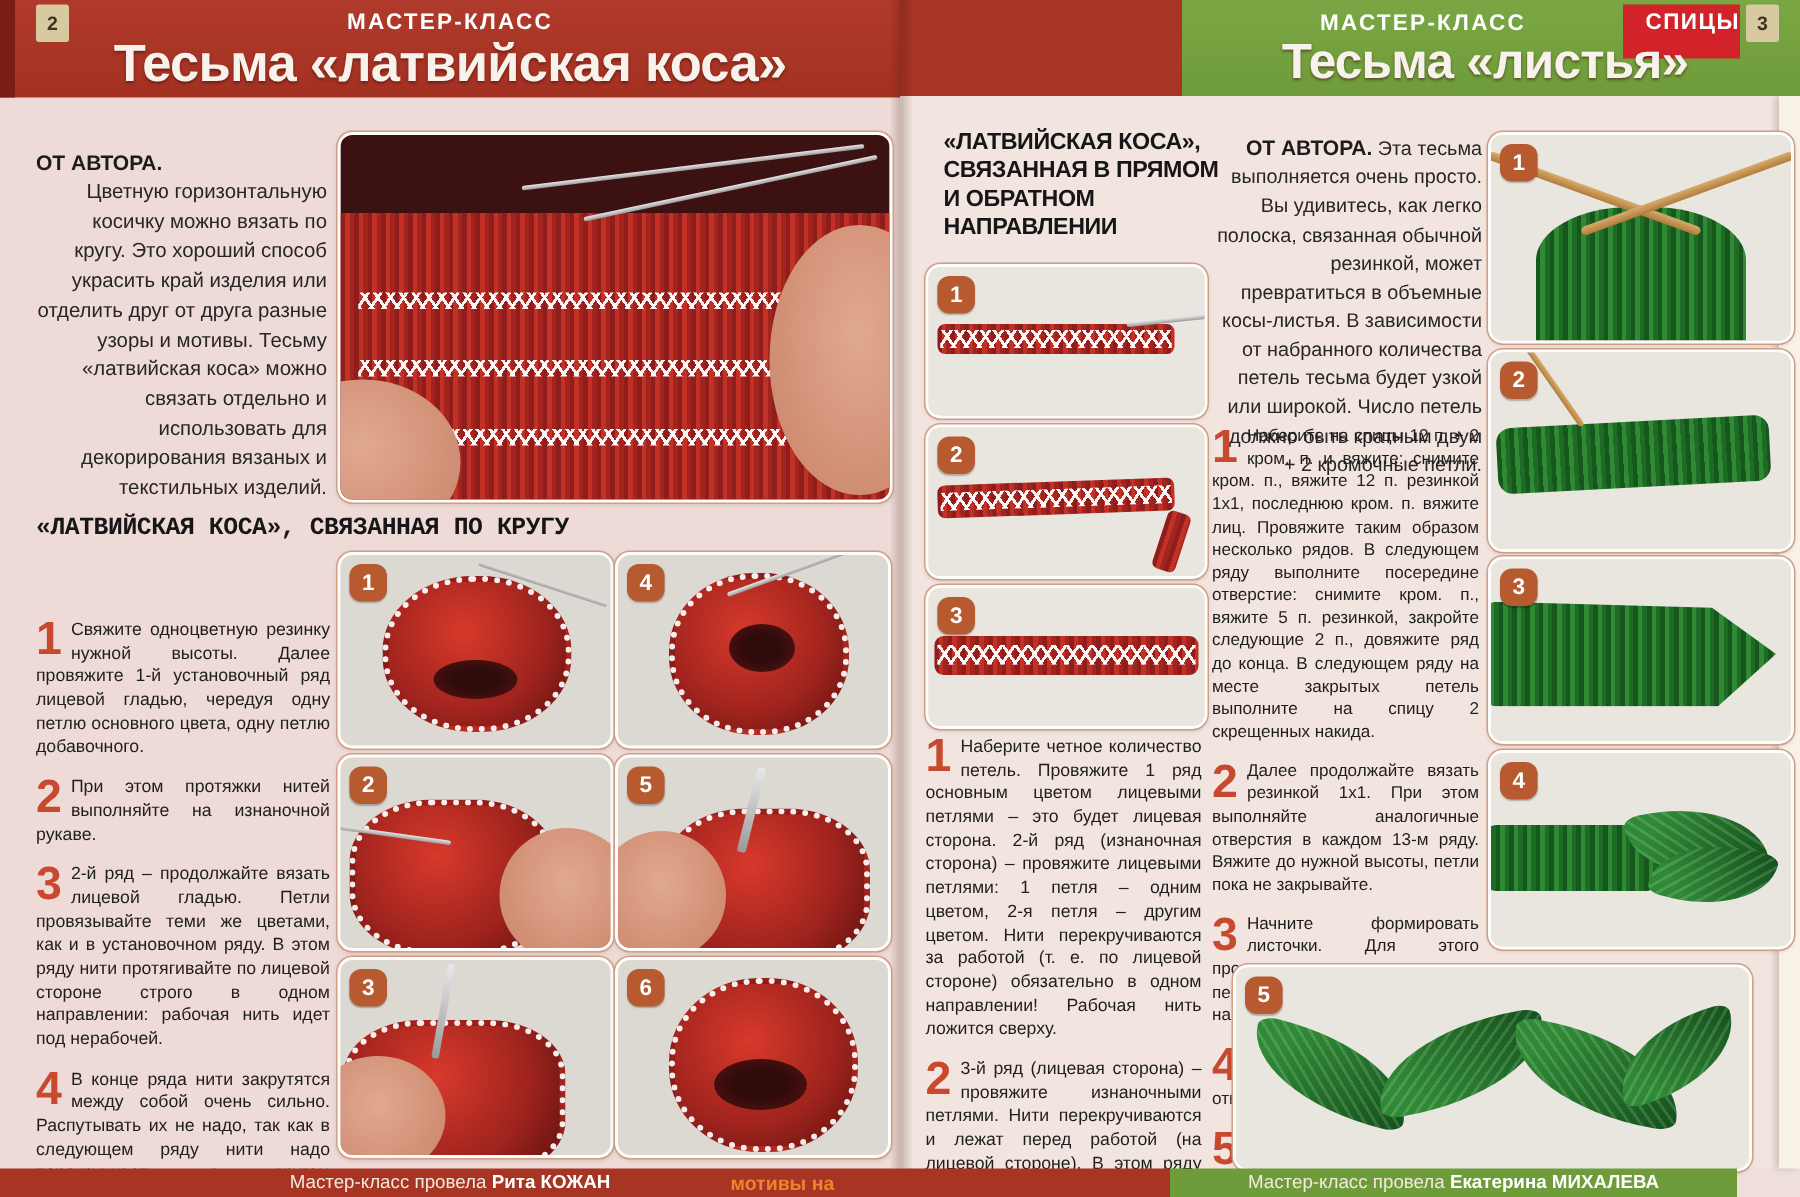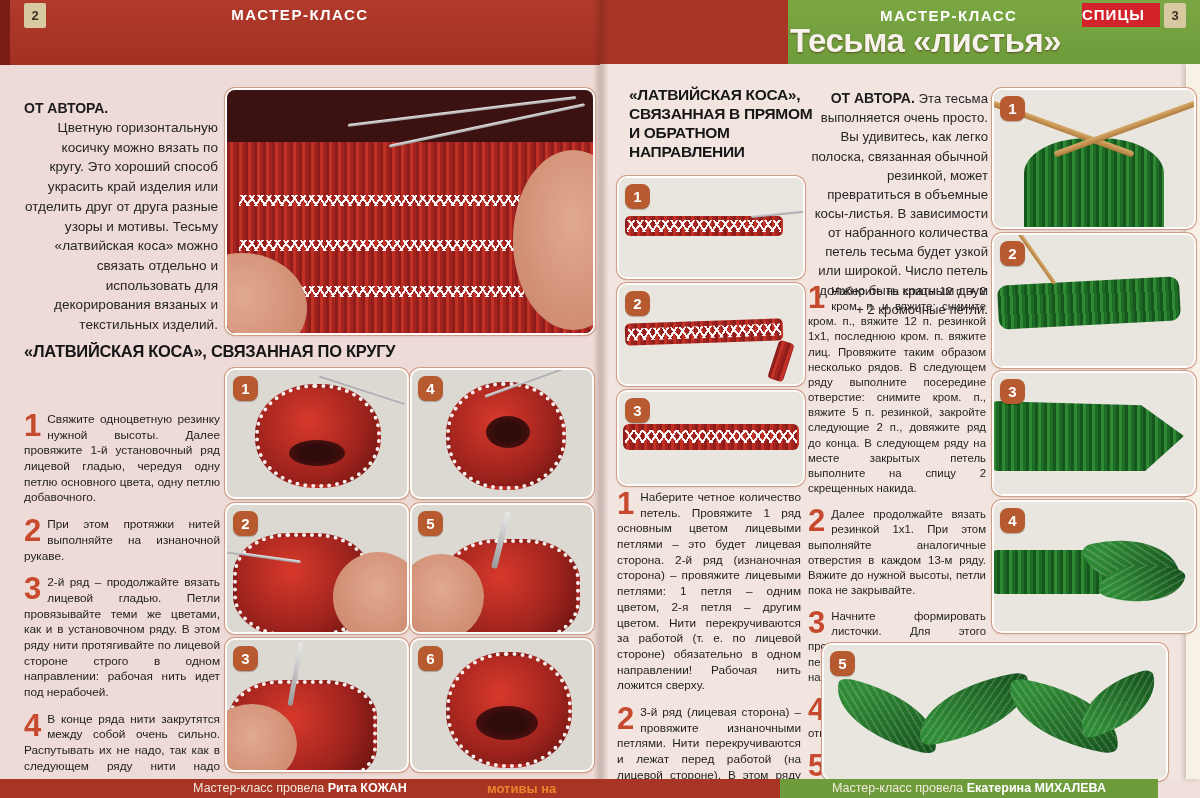--- a/index.html
+++ b/index.html
@@ -10,25 +10,25 @@
   
   .hdr-left{left:0;top:0;width:600px;height:65px;background:linear-gradient(180deg,#b03a2b,#a33122);}
   .hdr-left-edge{left:0;top:0;width:10px;height:65px;background:#7c1d14;}
   .hdr-right{left:600px;top:0;width:600px;height:64px;background:linear-gradient(180deg,#7aa644,#6f9c3a);}
   .hdr-right-red{left:600px;top:0;width:188px;height:64px;background:#a83524;}
   .kicker{color:#fff;font-weight:bold;font-size:15px;letter-spacing:1.5px;}
   .kicker-left{left:0;top:6px;width:600px;text-align:center;}
   .kicker-right{left:880px;top:7px;width:180px;text-align:left;}
   .title{color:#f7f3ec;font-weight:bold;text-shadow:0 1px 2px rgba(60,10,5,.5);}
   .title-left{left:0;top:23px;width:600px;text-align:center;font-size:35px;letter-spacing:-0.5px;}
-  .title-right{left:790px;top:22px;width:400px;font-size:33px;letter-spacing:-0.5px;}
+  .title-right{left:790px;top:22px;width:400px;text-align:center;font-size:33px;letter-spacing:-0.5px;}
   .pagenum{background:#d8c9a0;color:#3c3325;font-weight:bold;font-size:13px;width:22px;height:25px;line-height:25px;text-align:center;border-radius:2px;}
   .pagenum-left{left:24px;top:3px;}
   .pagenum-right{left:1164px;top:3px;}
-  .needle-badge{left:1082px;top:3px;width:78px;height:24px;background:#d2232b;color:#fff;font-weight:bold;font-size:15px;line-height:24px;text-align:left;letter-spacing:1px;}
+  .needle-badge{left:1082px;top:3px;width:78px;height:36px;background:#d2232b;color:#fff;font-weight:bold;font-size:15px;line-height:24px;text-align:right;letter-spacing:1px;}
   .ftr-left{left:0;top:779px;width:600px;height:19px;background:#a83524;}
   .ftr-right-red{left:600px;top:779px;width:180px;height:19px;background:#a83524;}
   .ftr-right{left:780px;top:779px;width:378px;height:19px;background:#6f9c3a;}
   .ftr-text{color:#f3e9dd;font-size:12.5px;line-height:19px;text-align:center;width:100%;}
   .ftr-text b{color:#fff;margin-top:48px;}
   .watermark{left:487px;top:781px;color:#e8862c;font-weight:bold;font-size:13px;}
 
   
   .page-left-bg{left:0;top:65px;width:600px;height:714px;background:#eedad6;}
   .page-right-bg{left:600px;top:64px;width:600px;height:715px;background:#f2e5e0;}
@@ -67,20 +67,21 @@
 <div class="spread">
 
   <div class="abs page-left-bg"></div>
   <div class="abs page-right-bg"></div>
   <div class="abs page-edge"></div>
 
   <div class="abs hdr-left"></div>
   <div class="abs hdr-left-edge"></div>
   <div class="abs pagenum pagenum-left">2</div>
   <div class="abs kicker kicker-left">МАСТЕР-КЛАСС</div>
+  <div class="abs title title-left">Тесьма «латвийская коса»</div>
 
   <div class="abs hdr-right"></div>
   <div class="abs hdr-right-red"></div>
   <div class="abs kicker kicker-right">МАСТЕР-КЛАСС</div>
   <div class="abs needle-badge">СПИЦЫ</div>
   <div class="abs pagenum pagenum-right">3</div>
   <div class="abs title title-right">Тесьма «листья»</div>
 
   <div class="abs spine"></div>
 
@@ -92,21 +93,21 @@
     <div class="abs rib-red" style="left:0;right:0;top:52px;bottom:0;"></div>
     <div class="abs chevrons" style="left:12px;right:12px;top:105px;height:11px;"></div>
     <div class="abs chevrons" style="left:12px;right:12px;top:150px;height:11px;"></div>
     <div class="abs chevrons" style="left:12px;right:12px;top:196px;height:11px;"></div>
     <div class="needle" style="left:120px;top:20px;width:230px;transform:rotate(-7deg);"></div>
     <div class="needle" style="left:160px;top:34px;width:200px;transform:rotate(-12deg);"></div>
     <div class="skin" style="right:-40px;top:60px;width:120px;height:180px;"></div>
     <div class="skin" style="left:-50px;bottom:-30px;width:130px;height:110px;"></div>
   </div>
 
-  <div class="abs sect-heading" style="left:24px;top:342px;width:420px;font-size:16.5px;">«ЛАТВИЙСКАЯ КОСА», СВЯЗАННАЯ ПО КРУГУ</div>
+  <div class="abs sect-heading" style="left:24px;top:342px;width:420px;font-size:16.5px;font-family:Liberation Mono, monospace;">«ЛАТВИЙСКАЯ КОСА», СВЯЗАННАЯ ПО КРУГУ</div>
 
   <div class="abs body-col" style="left:24px;top:412px;width:196px;">
     <div class="step"><span class="stepnum">1</span><span>Свяжите одноцветную резинку нужной высоты. Далее провяжите 1-й установочный ряд лицевой гладью, чередуя одну петлю основного цвета, одну петлю добавочного.</span></div>
     <div class="step"><span class="stepnum">2</span><span>При этом протяжки нитей выполняйте на изнаночной рукаве.</span></div>
     <div class="step"><span class="stepnum">3</span><span>2-й ряд – продолжайте вязать лицевой гладью. Петли провязывайте теми же цветами, как и в установочном ряду. В этом ряду нити протягивайте по лицевой стороне строго в одном направлении: рабочая нить идет под нерабочей.</span></div>
     <div class="step"><span class="stepnum">4</span><span>В конце ряда нити закрутятся между собой очень сильно. Распутывать их не надо, так как в следующем ряду нити надо перекручивать в другом направлении.</span></div>
 
   </div>
 
   <div class="abs photo" style="left:225px;top:368px;width:180px;height:127px;">

